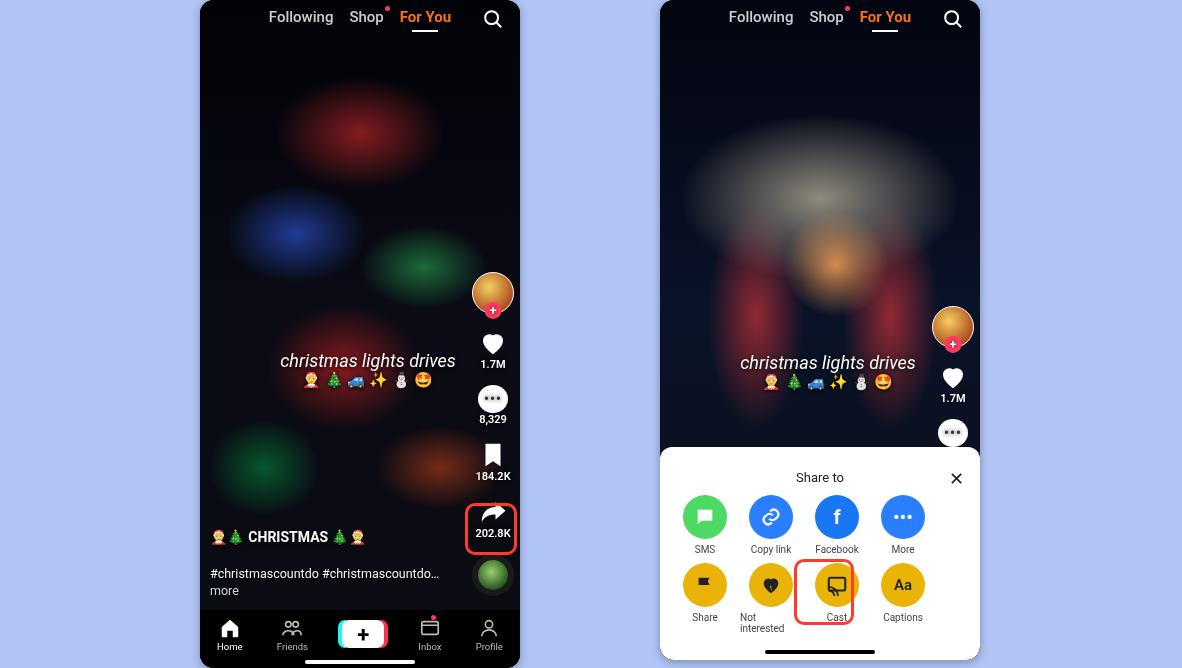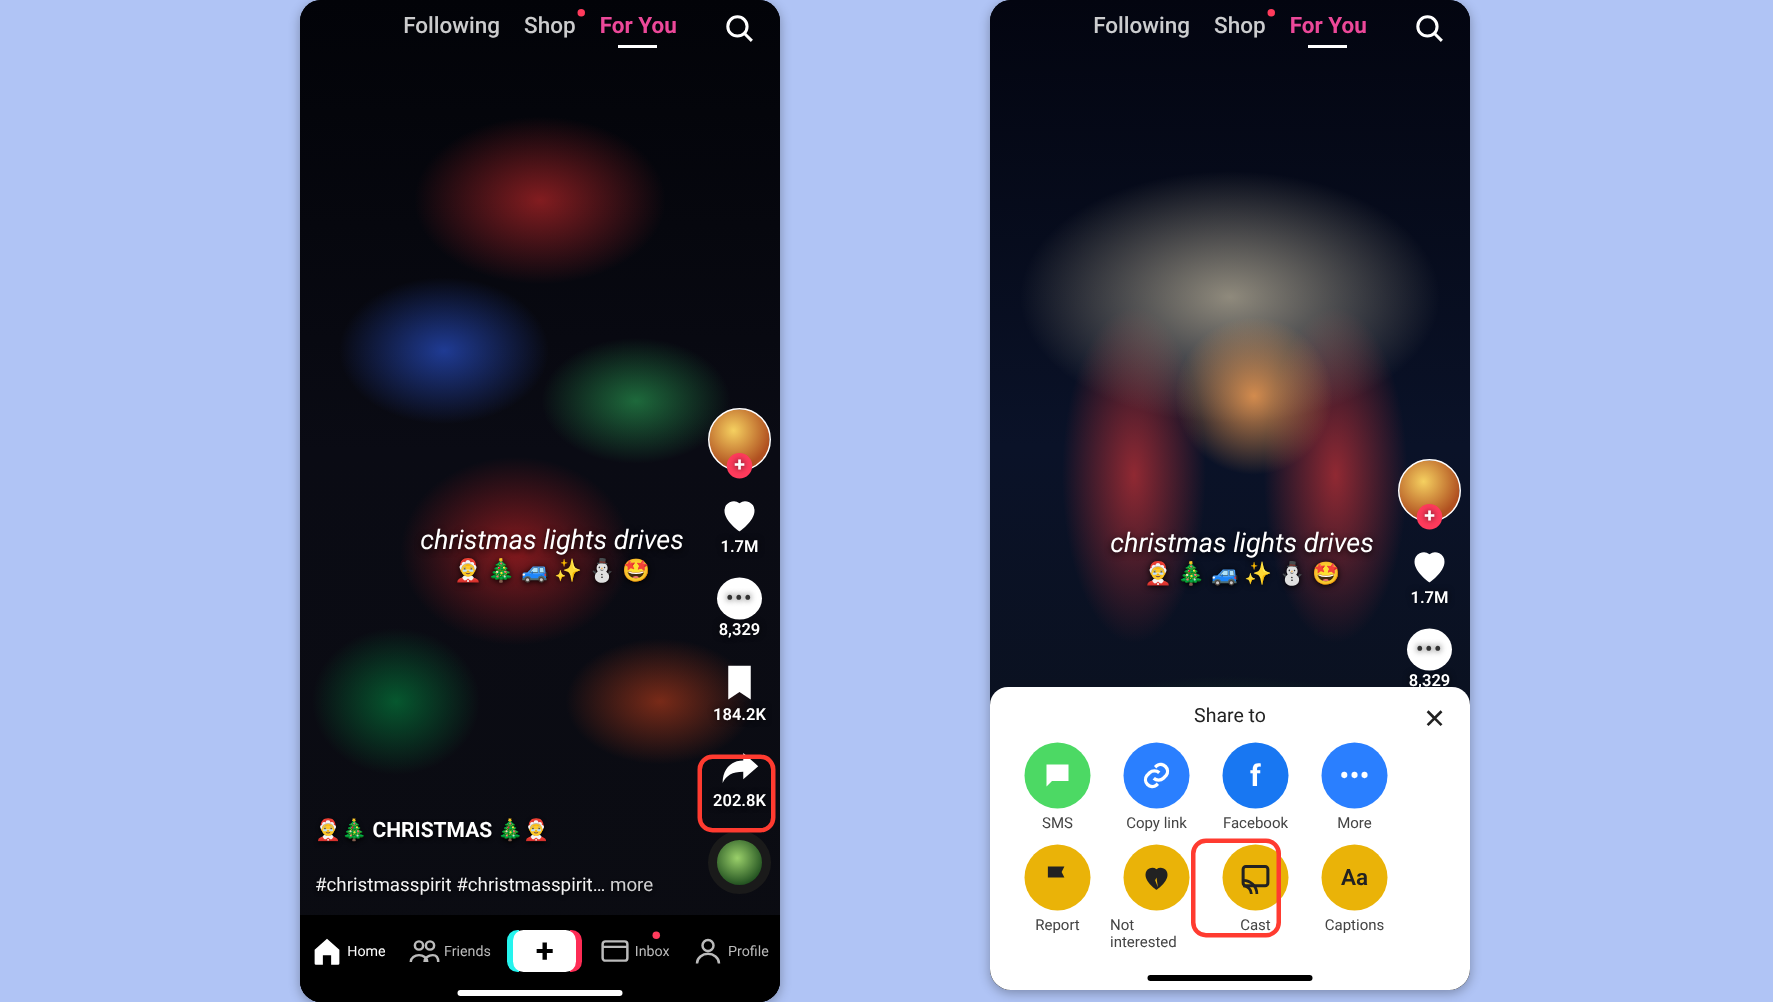--- a/index.html
+++ b/index.html
@@ -20,21 +20,21 @@
   .bg2 { background:
     radial-gradient(circle 70px at 55% 40%, rgba(230,150,80,0.9), transparent 75%),
     radial-gradient(ellipse 200px 120px at 50% 30%, rgba(255,240,200,0.55), transparent 70%),
     radial-gradient(ellipse 60px 140px at 30% 48%, rgba(255,60,60,0.55), transparent 80%),
     radial-gradient(ellipse 60px 140px at 72% 48%, rgba(255,60,60,0.55), transparent 80%),
     radial-gradient(ellipse 200px 80px at 50% 78%, rgba(40,100,40,0.85), transparent 80%),
     linear-gradient(180deg, #030510 0%, #0a1228 45%, #0b1018 100%);
   }
   .top-nav { position: absolute; top: 8px; left: 0; right: 0; display: flex; justify-content: center; align-items: center; gap: 16px; color: rgba(255,255,255,0.8); font-size: 15px; font-weight: 500; z-index: 5; }
   .top-nav .tab { position: relative; padding-bottom: 6px; }
-  .top-nav .tab.active { color: #ec4899; font-weight: 700; }
+  .top-nav .tab.active { color: #f97316; font-weight: 700; }
   .top-nav .tab.active::after { content:''; position:absolute; bottom:0; left:50%; transform:translateX(-50%); width:26px; height:2px; background:#fff; }
   .shop-dot { position: absolute; top:-2px; right:-6px; width:5px; height:5px; border-radius:50%; background:#ff3b5c; }
   .search-btn { position: absolute; right: 14px; top: 8px; width: 24px; height: 24px; z-index:5; }
   .search-btn svg { width: 22px; height: 22px; }
   .right-rail { position: absolute; right: 6px; bottom: 72px; display: flex; flex-direction: column; align-items: center; gap: 14px; z-index: 4; }
   .right-rail.short { bottom: 200px; }
   .rail-item { display:flex; flex-direction:column; align-items:center; color:#fff; font-size:11px; font-weight:600; text-shadow:0 0 4px rgba(0,0,0,0.8); }
   .rail-icon { width: 30px; height: 30px; display:flex; align-items:center; justify-content:center; }
   .avatar { width:42px; height:42px; border-radius:50%; background: radial-gradient(circle at 40% 35%, #f5d060, #b05020 70%); border:1.5px solid #fff; position:relative; }
   .avatar .plus { position:absolute; bottom:-6px; left:50%; transform:translateX(-50%); width:17px; height:17px; border-radius:50%; background:#ff3b5c; color:#fff; display:flex; align-items:center; justify-content:center; font-size:13px; font-weight:bold; line-height:1; }
@@ -43,30 +43,30 @@
   .spinning { width:42px; height:42px; border-radius:50%; background: radial-gradient(circle at 45% 40%, #9ad06a, #215020 75%); border:6px solid #1a1a1a; }
   .highlight-box { position:absolute; border:3px solid #ff3b30; border-radius:10px; z-index:6; pointer-events:none; }
   .hb-share { right:3px; bottom:113px; width:52px; height:52px; }
   .caption-area { position:absolute; left:10px; right:70px; bottom:68px; color:#fff; text-shadow:0 1px 3px rgba(0,0,0,0.9); z-index:3; }
   .caption-title { font-size:14px; font-weight:700; margin-bottom:4px; }
   .caption-tags { font-size:12.5px; line-height:1.35; opacity:0.95; }
   .caption-tags .more { opacity:0.85; }
   .overlay-text { position:absolute; left:16px; right:0; text-align:center; color:#fff; font-family: Georgia, 'Times New Roman', serif; font-style: italic; font-size:18px; text-shadow: 0 1px 4px rgba(0,0,0,0.95); z-index:3; }
   .overlay-emoji { font-style: normal; font-size:15px; }
   .bottom-nav { position:absolute; left:0; right:0; bottom:0; height:58px; background:#000; display:flex; justify-content:space-around; align-items:center; padding-bottom:10px; z-index:4; }
-  .nav-item { display:flex; flex-direction:row; align-items:center; color:#bbb; font-size:9.5px; gap:2px; }
+  .nav-item { display:flex; flex-direction:column; align-items:center; color:#bbb; font-size:9.5px; gap:2px; }
   .nav-item.active { color:#fff; }
   .nav-item svg { width:22px; height:22px; }
   .create-btn { width:42px; height:28px; background:#fff; border-radius:7px; display:flex; align-items:center; justify-content:center; color:#000; font-size:22px; font-weight:bold; position:relative; }
   .create-btn::before{content:'';position:absolute;left:-4px;top:0;bottom:0;width:8px;border-radius:7px 0 0 7px;background:#25f4ee;z-index:-1;}
   .create-btn::after{content:'';position:absolute;right:-4px;top:0;bottom:0;width:8px;border-radius:0 7px 7px 0;background:#fe2c55;z-index:-1;}
   .inbox-dot{position:absolute;top:-2px;right:6px;width:5px;height:5px;background:#ff3b5c;border-radius:50%;}
   .home-ind { position:absolute; bottom:4px; left:50%; transform:translateX(-50%); width:110px; height:4px; background:#fff; border-radius:3px; z-index:7;}
   
-  .share-sheet { position:absolute; left:0; right:0; bottom:0; background:#fff; border-radius:12px 12px 0 0; padding:12px 6px 18px; z-index:8; }
+  .share-sheet { position:absolute; left:0; right:0; bottom:0; background:#fff; border-radius:12px 12px 0 0; padding:23px 6px 18px; z-index:8; }
   .share-title { text-align:center; font-size:13px; color:#222; margin-bottom:10px; position:relative; }
   .share-close { position:absolute; right:10px; top:-2px; font-size:18px; color:#222; }
   .share-row { display:flex; justify-content:flex-start; gap:4px; padding:0 8px 8px; }
   .share-item { flex:0 0 62px; display:flex; flex-direction:column; align-items:center; font-size:10px; color:#444; gap:5px; }
   .share-circle { width:44px; height:44px; border-radius:50%; display:flex; align-items:center; justify-content:center; color:#fff; font-size:20px; }
   .sc-sms{background:#4cd964;} .sc-link{background:#2a7fff;} .sc-fb{background:#1877f2;font-weight:bold;} .sc-more{background:#2a7fff;}
   .sc-grey{background:#eab308;color:#222;}
   .share-item svg{width:22px;height:22px;}
   .hb-save { position:absolute; border:3px solid #ff3b30; border-radius:10px; z-index:9; width:60px; height:66px; pointer-events:none; }
   .sheet-ind { position:absolute; bottom:6px; left:50%; transform:translateX(-50%); width:110px; height:4px; background:#000; border-radius:3px; }
@@ -131,21 +131,21 @@
     <div class="rail-item">
         <div class="spinning"></div>
       </div>
   </div>
   <div class="highlight-box hb-share"></div>
 
   <div class="caption-area">
     <div class="caption-title">🤶🎄 CHRISTMAS 🎄🤶</div>
     <div class="caption-tags">
       <br>
-      <span>#christmasspirit #christmasspirit…</span><span class="more"> more</span>
+      <span>#christmascountdo #christmascountdo…</span><span class="more"> more</span>
     </div>
   </div>
 
   <div class="bottom-nav">
     <div class="nav-item active">
       <svg viewBox="0 0 24 24" fill="#fff">
           <path d="M3 11l9-8 9 8v10a1 1 0 0 1-1 1h-5v-7h-6v7H4a1 1 0 0 1-1-1z"></path>
         </svg>
       <span>Home</span>
     </div>
@@ -250,21 +250,21 @@
         <span>More</span>
       </div>
     </div>
     <div class="share-row" style="position:relative">
       <div class="share-item">
         <div class="share-circle sc-grey">
             <svg viewBox="0 0 24 24" fill="#222">
               <path d="M5 3v18M5 4h12l-2 4 2 4H5"></path>
             </svg>
           </div>
-        <span>Report</span>
+        <span>Share</span>
       </div>
       <div class="share-item">
         <div class="share-circle sc-grey">
             <svg viewBox="0 0 24 24" fill="#222">
               <path d="M12 21s-8-5.3-8-11a5 5 0 0 1 8-4 5 5 0 0 1 8 4c0 5.7-8 11-8 11zM11 5l2 5-2 4 2 5"></path>
             </svg>
           </div>
         <span>Not interested</span>
       </div>
       <div class="share-item">

